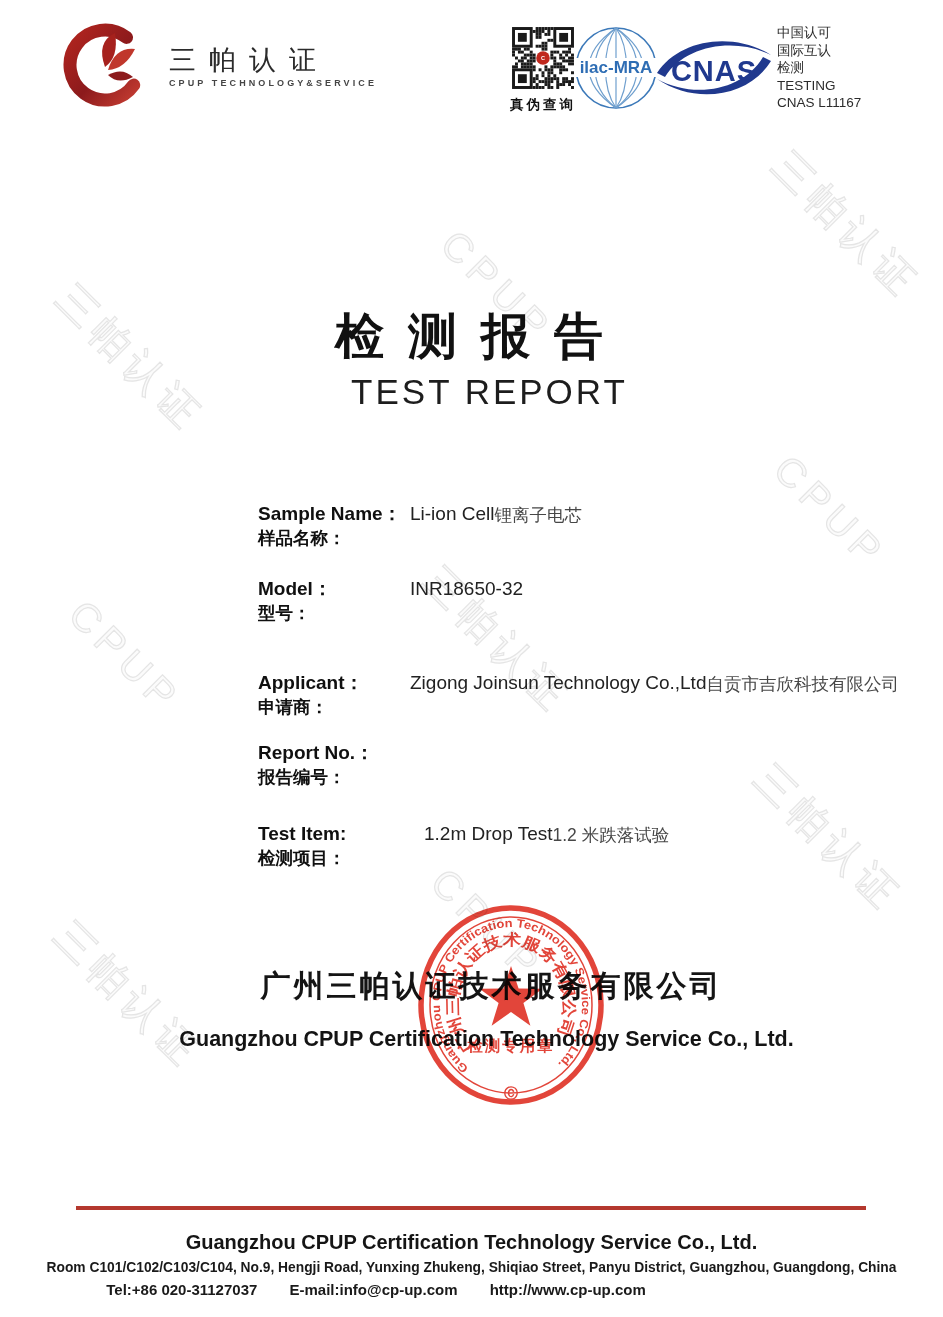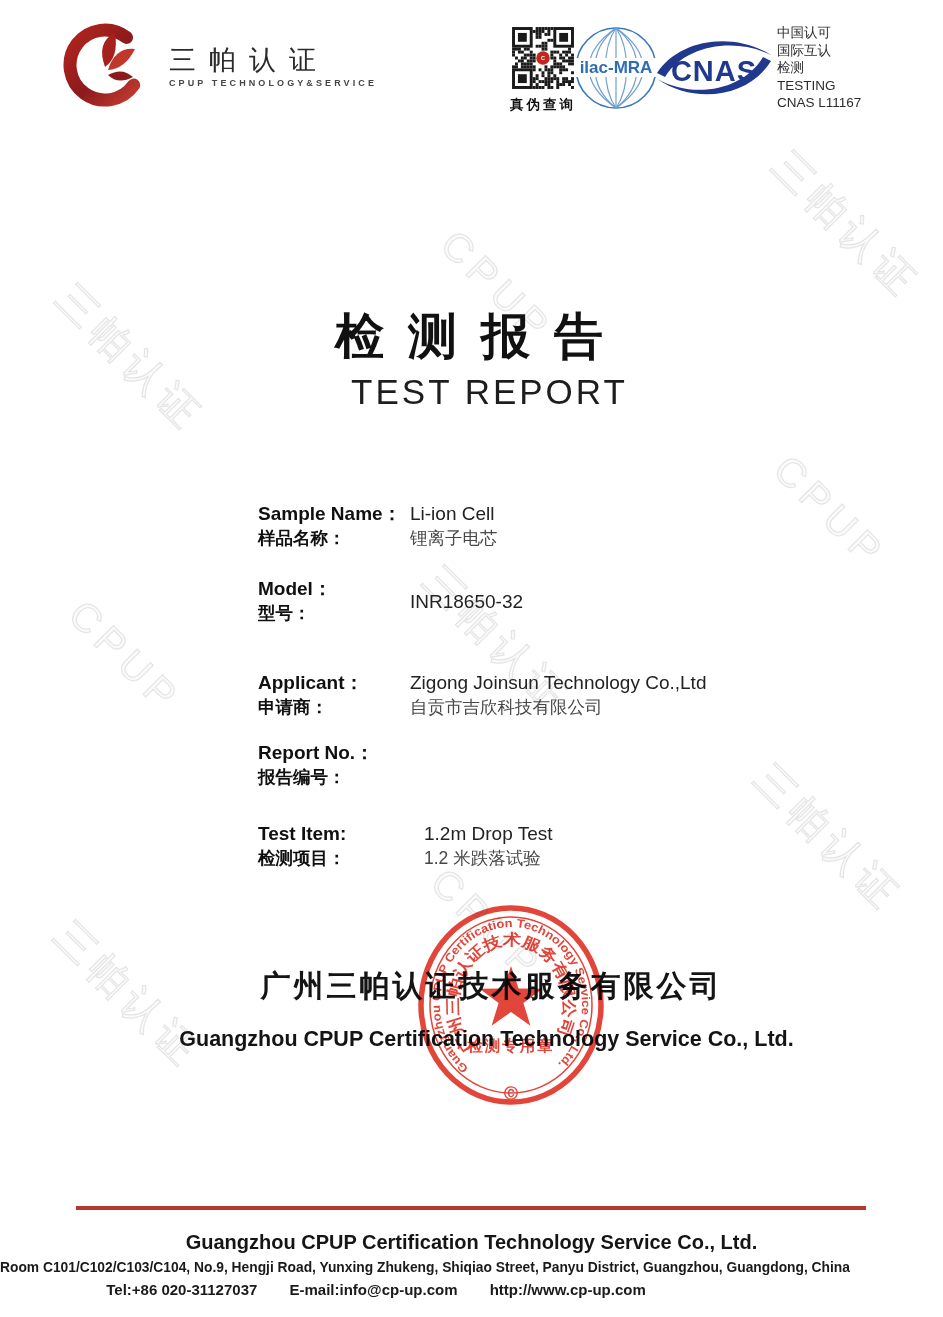--- a/index.html
+++ b/index.html
@@ -38,36 +38,36 @@
     font-size:49px;font-weight:bold;letter-spacing:24px;padding-left:19px;box-sizing:border-box;
     color:#111;z-index:2;}
   .title-en{position:absolute;top:372px;left:0;width:943px;text-align:center;
     font-size:35px;letter-spacing:3px;padding-left:36px;box-sizing:border-box;color:#1d1d1d;z-index:2;}
   
   .fields{position:absolute;left:258px;top:0;z-index:2;}
   .field-row{position:absolute;left:0;display:flex;}
   .field-label{width:152px;}
   .field-label .en{font-size:19px;font-weight:bold;line-height:23px;color:#101010;white-space:nowrap;}
   .field-label .cn{font-size:17.5px;font-weight:bold;line-height:26px;color:#101010;white-space:nowrap;}
-  .field-value{display:flex;flex-direction:column;justify-content:center;min-height:49px;}
+  .field-value{display:flex;flex-direction:row;justify-content:center;min-height:49px;}
   .field-value .en{font-size:19px;line-height:23px;color:#222;white-space:nowrap;}
   .field-value .cn{font-size:17.5px;line-height:26px;color:#474747;white-space:nowrap;}
   .row1{top:502px;} .row2{top:577px;} .row3{top:671px;} .row4{top:741px;} .row5{top:822px;gap:14px;}
   
   .company-cn{position:absolute;top:966px;left:0;width:943px;text-align:center;
     font-size:30px;font-weight:bold;letter-spacing:3px;padding-left:40px;box-sizing:border-box;
     color:#141414;z-index:2;}
   .company-en{position:absolute;top:1027px;left:0;width:943px;text-align:center;
     font-size:21.5px;font-weight:bold;padding-left:30px;box-sizing:border-box;color:#141414;z-index:2;}
   .stamp{position:absolute;left:415px;top:903px;z-index:3;opacity:0.88;mix-blend-mode:multiply;}
   
   .footer-line{position:absolute;left:76px;top:1206px;width:790px;height:4px;background:#b4382e;z-index:2;}
   .footer-company{position:absolute;top:1231px;left:0;width:943px;text-align:center;
     font-size:20px;font-weight:bold;color:#151515;z-index:2;}
-  .footer-address{position:absolute;top:1260px;left:0;width:799px;text-align:center;
+  .footer-address{position:absolute;top:1260px;left:0;width:943px;text-align:center;
     font-size:13.8px;font-weight:bold;color:#1a1a1a;z-index:2;white-space:nowrap;}
   .footer-contact{position:absolute;top:1281px;left:0;width:752px;text-align:center;
     font-size:15px;font-weight:bold;color:#1a1a1a;z-index:2;}
   .footer-contact span{margin:0 14px;}
 </style>
 </head>
 <body>
 
 <div class="page">
 

